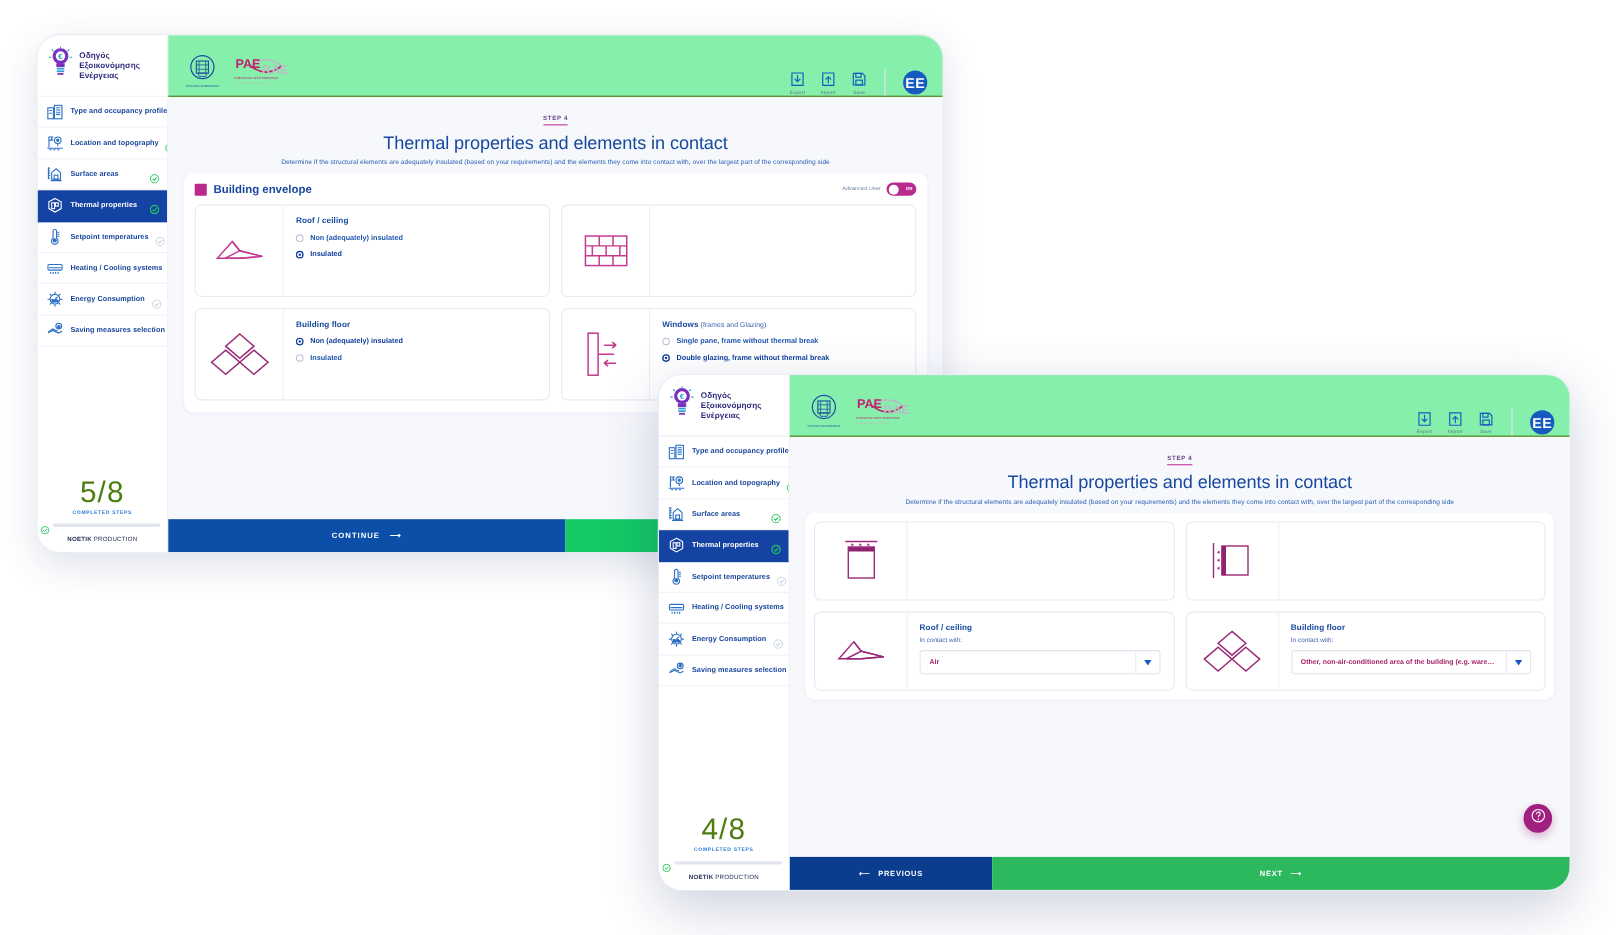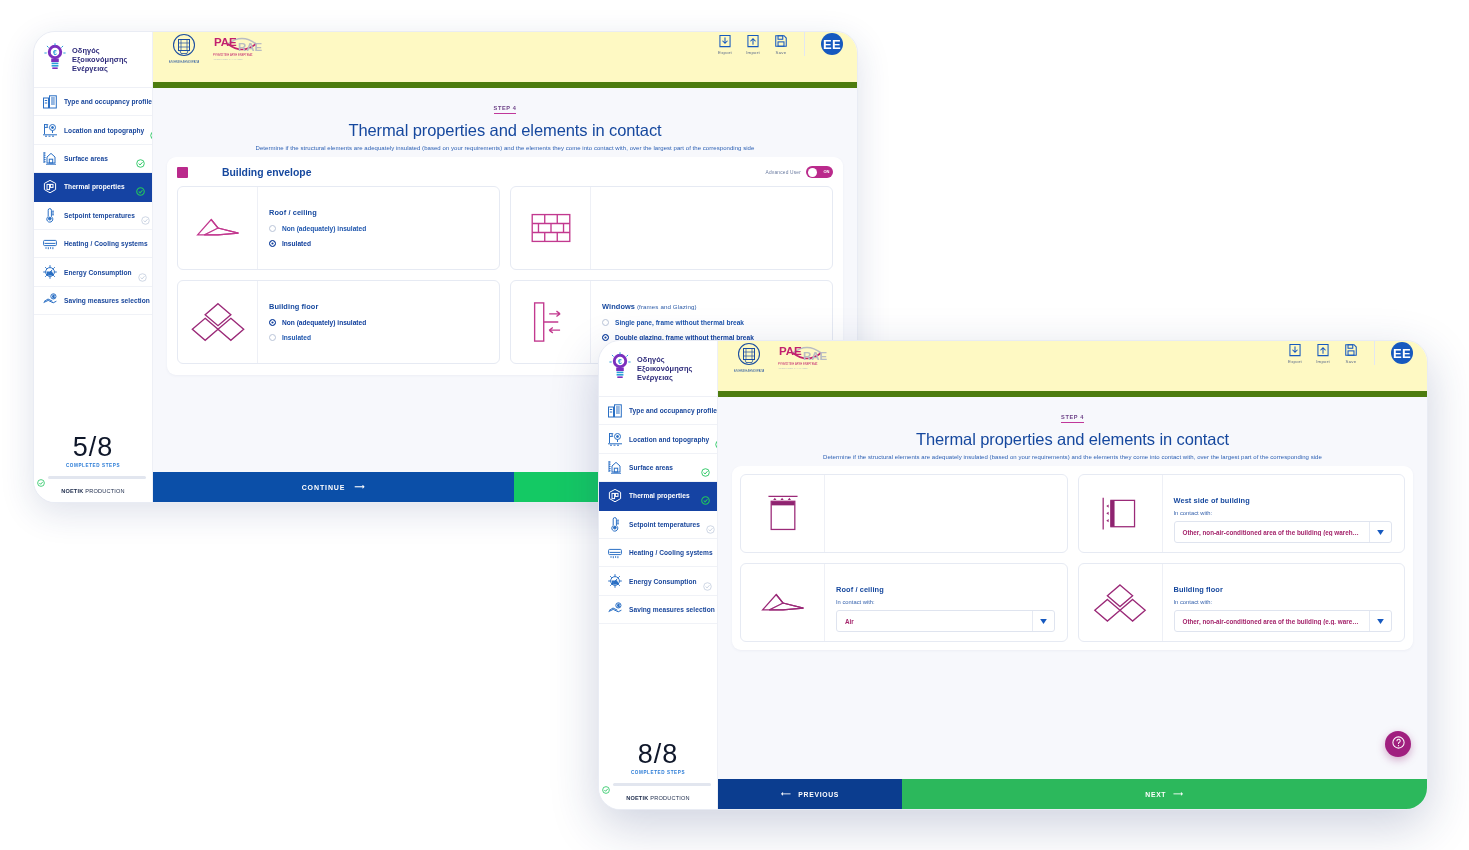--- a/index.html
+++ b/index.html
@@ -63,42 +63,42 @@
   .nav-label {
     flex: 1; font-size: 6.6px; color: #17459b; font-weight: 600;
     letter-spacing: .05px; white-space: nowrap;
   }
   .nav-item.active { background: #1543a3; border-bottom-color:#1543a3; }
   .nav-item.active .nav-label { color: #ffffff; }
   .nav-check { flex:0 0 9px; width: 9px; height: 9px; }
 
   .side-foot { padding: 0 0 0 0; }
   .steps-num {
-    text-align: center; font-size: 27px; color: #0f172a; font-weight: 300;
+    text-align: center; font-size: 27px; color: #4d7c0f; font-weight: 300;
     letter-spacing: 1px; padding-top: 6px;
   }
   .steps-cap {
     text-align: center; font-size: 4.6px; color: #2a7bd6; letter-spacing: .6px;
     font-weight: 700; padding-bottom: 5px;
   }
   .prog-row { display:flex; align-items:center; gap:3px; padding: 0 6px 0 3px; }
   .prog-ico { width: 8px; height: 8px; flex: 0 0 8px; }
   .prog-track { flex:1; height: 3px; border-radius: 2px; background: #e2e6ef; overflow:hidden; }
   .prog-fill { height: 100%; background: #22c55e; border-radius: 2px; }
   .prod-label {
     text-align:center; font-size: 5.6px; color: #1c2a4a; font-weight: 700;
     letter-spacing: .2px; padding: 7px 0 8px;
   }
   .prod-label .thin { font-weight: 400; }
 
   
   .content { flex: 1; display: flex; flex-direction: column; min-width: 0; background:#f7f8fc; }
   .topbar {
-    height: 56px; background: #fef9c3; display: flex; align-items: flex-start;
-    padding: 0 14px 0 16px; border-bottom: 6px solid #4d7c0f;
+    height: 56px; background: #86efac; display: flex; align-items: flex-end;
+    padding: 0 14px 0 16px; border-bottom: 1px solid #4d7c0f;
   }
   .gov-logos { display:flex; align-items:flex-start; gap: 9px; }
   .toolbar { margin-left: auto; display:flex; align-items:center; gap: 14px; }
   .tool {
     display:flex; flex-direction:column; align-items:center; gap:2px; cursor:pointer;
   }
   .tool-lbl { font-size: 4.4px; color: #5b6b8c; letter-spacing:.2px; }
   .tool-sep { width:1px; height: 24px; background:#e3e7f0; margin: 0 2px; }
   .avatar {
     width: 22px; height: 22px; border-radius: 50%; background: #1659bf;
@@ -118,21 +118,21 @@
   .page-sub {
     font-size: 6px; color: #2b5fb3; margin-top: 5px; letter-spacing: .05px;
   }
 
   .scroll-area { flex: 1; padding: 0 14px; min-height:0; overflow:hidden; }
 
   .panel {
     background:#fff; border-radius: 9px; padding: 9px 10px 11px;
     box-shadow: 0 1px 3px rgba(30,50,110,.05);
   }
-  .panel-head { display:flex; align-items:center; margin-bottom: 8px; gap: 28px; }
+  .panel-head { display:flex; align-items:center; margin-bottom: 8px; }
   .panel-swatch { width: 11px; height: 11px; background: #ba2a8c; border-radius: 1px; margin-right: 6px; }
   .panel-title { font-size: 10.4px; color: #16489e; font-weight: 700; }
   .adv-wrap { margin-left:auto; display:flex; align-items:center; gap:5px; }
   .adv-lbl { font-size: 4.8px; color:#6a7ba0; letter-spacing:.2px; }
   .toggle {
     width: 27px; height: 12px; border-radius: 7px; background: #ba2a8c;
     position: relative; cursor: pointer;
   }
   .toggle .knob {
     position:absolute; left:1.5px; top:1.5px; width:9px; height:9px;
@@ -143,21 +143,21 @@
   .card-grid { display: grid; grid-template-columns: 1fr 1fr; gap: 10px; }
   .ecard {
     display: flex; border: 1px solid #e6eaf3; border-radius: 6px; background:#fff;
     min-height: 84px; overflow:hidden;
   }
   .ecard-ico {
     flex: 0 0 80px; display:flex; align-items:center; justify-content:center;
     border-right: 1px solid #eef0f6;
   }
   .ecard-body { flex:1; padding: 9px 12px 9px 11px; min-width:0; }
-  .ecard-title { font-size: 7.4px; color:#16489e; font-weight: 700; letter-spacing:.1px;margin-top:12px; }
+  .ecard-title { font-size: 7.4px; color:#16489e; font-weight: 700; letter-spacing:.1px; }
   .ecard-title .sub { font-weight: 400; color:#2d5ca8; font-size: 6.2px; }
   .radio-row { display:flex; align-items:center; gap: 6px; margin-top: 8px; cursor:pointer; }
   .radio {
     width: 7px; height: 7px; border-radius: 50%; border: 1.2px solid #b9c4d8;
     background:#fff; flex:0 0 7px;
   }
   .radio.on { border-color: #0f3e9c; background: #0f3e9c; box-shadow: inset 0 0 0 1.4px #fff; }
   .radio-lbl { font-size: 6.6px; color:#1f56ad; font-weight: 600; }
   .radio-row.on .radio-lbl { color:#0f3e9c; font-weight:700; }
 
@@ -725,21 +725,21 @@
                 <circle cx="11.4" cy="4.4" r="2.6"></circle>
                   <text x="11.4" y="5.8" font-size="3.4" fill="#2a6fc4" text-anchor="middle" font-family="Liberation Sans">€</text>
               </svg>
             </span>
             <span class="nav-label">Saving measures selection</span>
 
           </div>
         </div>
 
         <div class="side-foot">
-          <div class="steps-num">8/8</div>
+          <div class="steps-num">4/8</div>
           <div class="steps-cap">COMPLETED STEPS</div>
           <div class="prog-row">
             <span class="prog-ico">
               <svg width="8" height="8" viewBox="0 0 10 10">
                   <circle cx="5" cy="5" r="4.2" fill="none" stroke="#22c55e" stroke-width="1"></circle>
                   <path d="M3 5l1.5 1.6L7.2 3.6" fill="none" stroke="#22c55e" stroke-width="1.1"></path>
                 </svg>
             </span>
             <span class="prog-track">
               <span class="prog-fill" id="front-prog" style="width: 50%;"></span>
@@ -824,32 +824,20 @@
 
 
               <div class="ecard ccard">
                 <div class="ecard-ico">
                   <svg width="40" height="42" viewBox="0 0 44 46" fill="none" stroke="#9b2a78" stroke-width="1.4">
                     <rect x="12" y="8" width="26" height="29"></rect>
                     <rect x="11.5" y="8" width="4.5" height="29" fill="#8e2470" stroke="none"></rect>
                     <path d="M3.5 5v35"></path>
                     <path d="M9.5 12.5l-2.6 1.8 2.6 1.8zM9.5 20.5l-2.6 1.8 2.6 1.8zM9.5 28.5l-2.6 1.8 2.6 1.8z" fill="#9b2a78" stroke="none"></path>
                   </svg>
-                </div>
-                <div class="ecard-body">
-                  <div class="ecard-title">West side of building</div>
-                  <div class="ccard-sub">In contact with:</div>
-                  <div class="select">
-                    <span class="select-val">Other, non-air-conditioned area of the building (eg warehous...</span>
-                    <span class="select-arrow">
-                      <svg width="7" height="5" viewBox="0 0 8 6">
-                          <path d="M0 0h8L4 6z" fill="#1659bf"></path>
-                        </svg>
-                    </span>
-                  </div>
                 </div>
               </div>
 
               <div class="ecard ccard">
                 <div class="ecard-ico">
                   <svg width="54" height="34" viewBox="0 0 60 40" fill="none" stroke="#9b2a78" stroke-width="1.5">
                     <path d="M6 28 L22 10 L30 20 L14 28z"></path>
                       <path d="M22 10 L30 20 L54 26 L30 28 L14 28"></path>
                     <path d="M30 20 L54 26"></path>
                       <path d="M14 28 L30 28 L54 26"></path>

